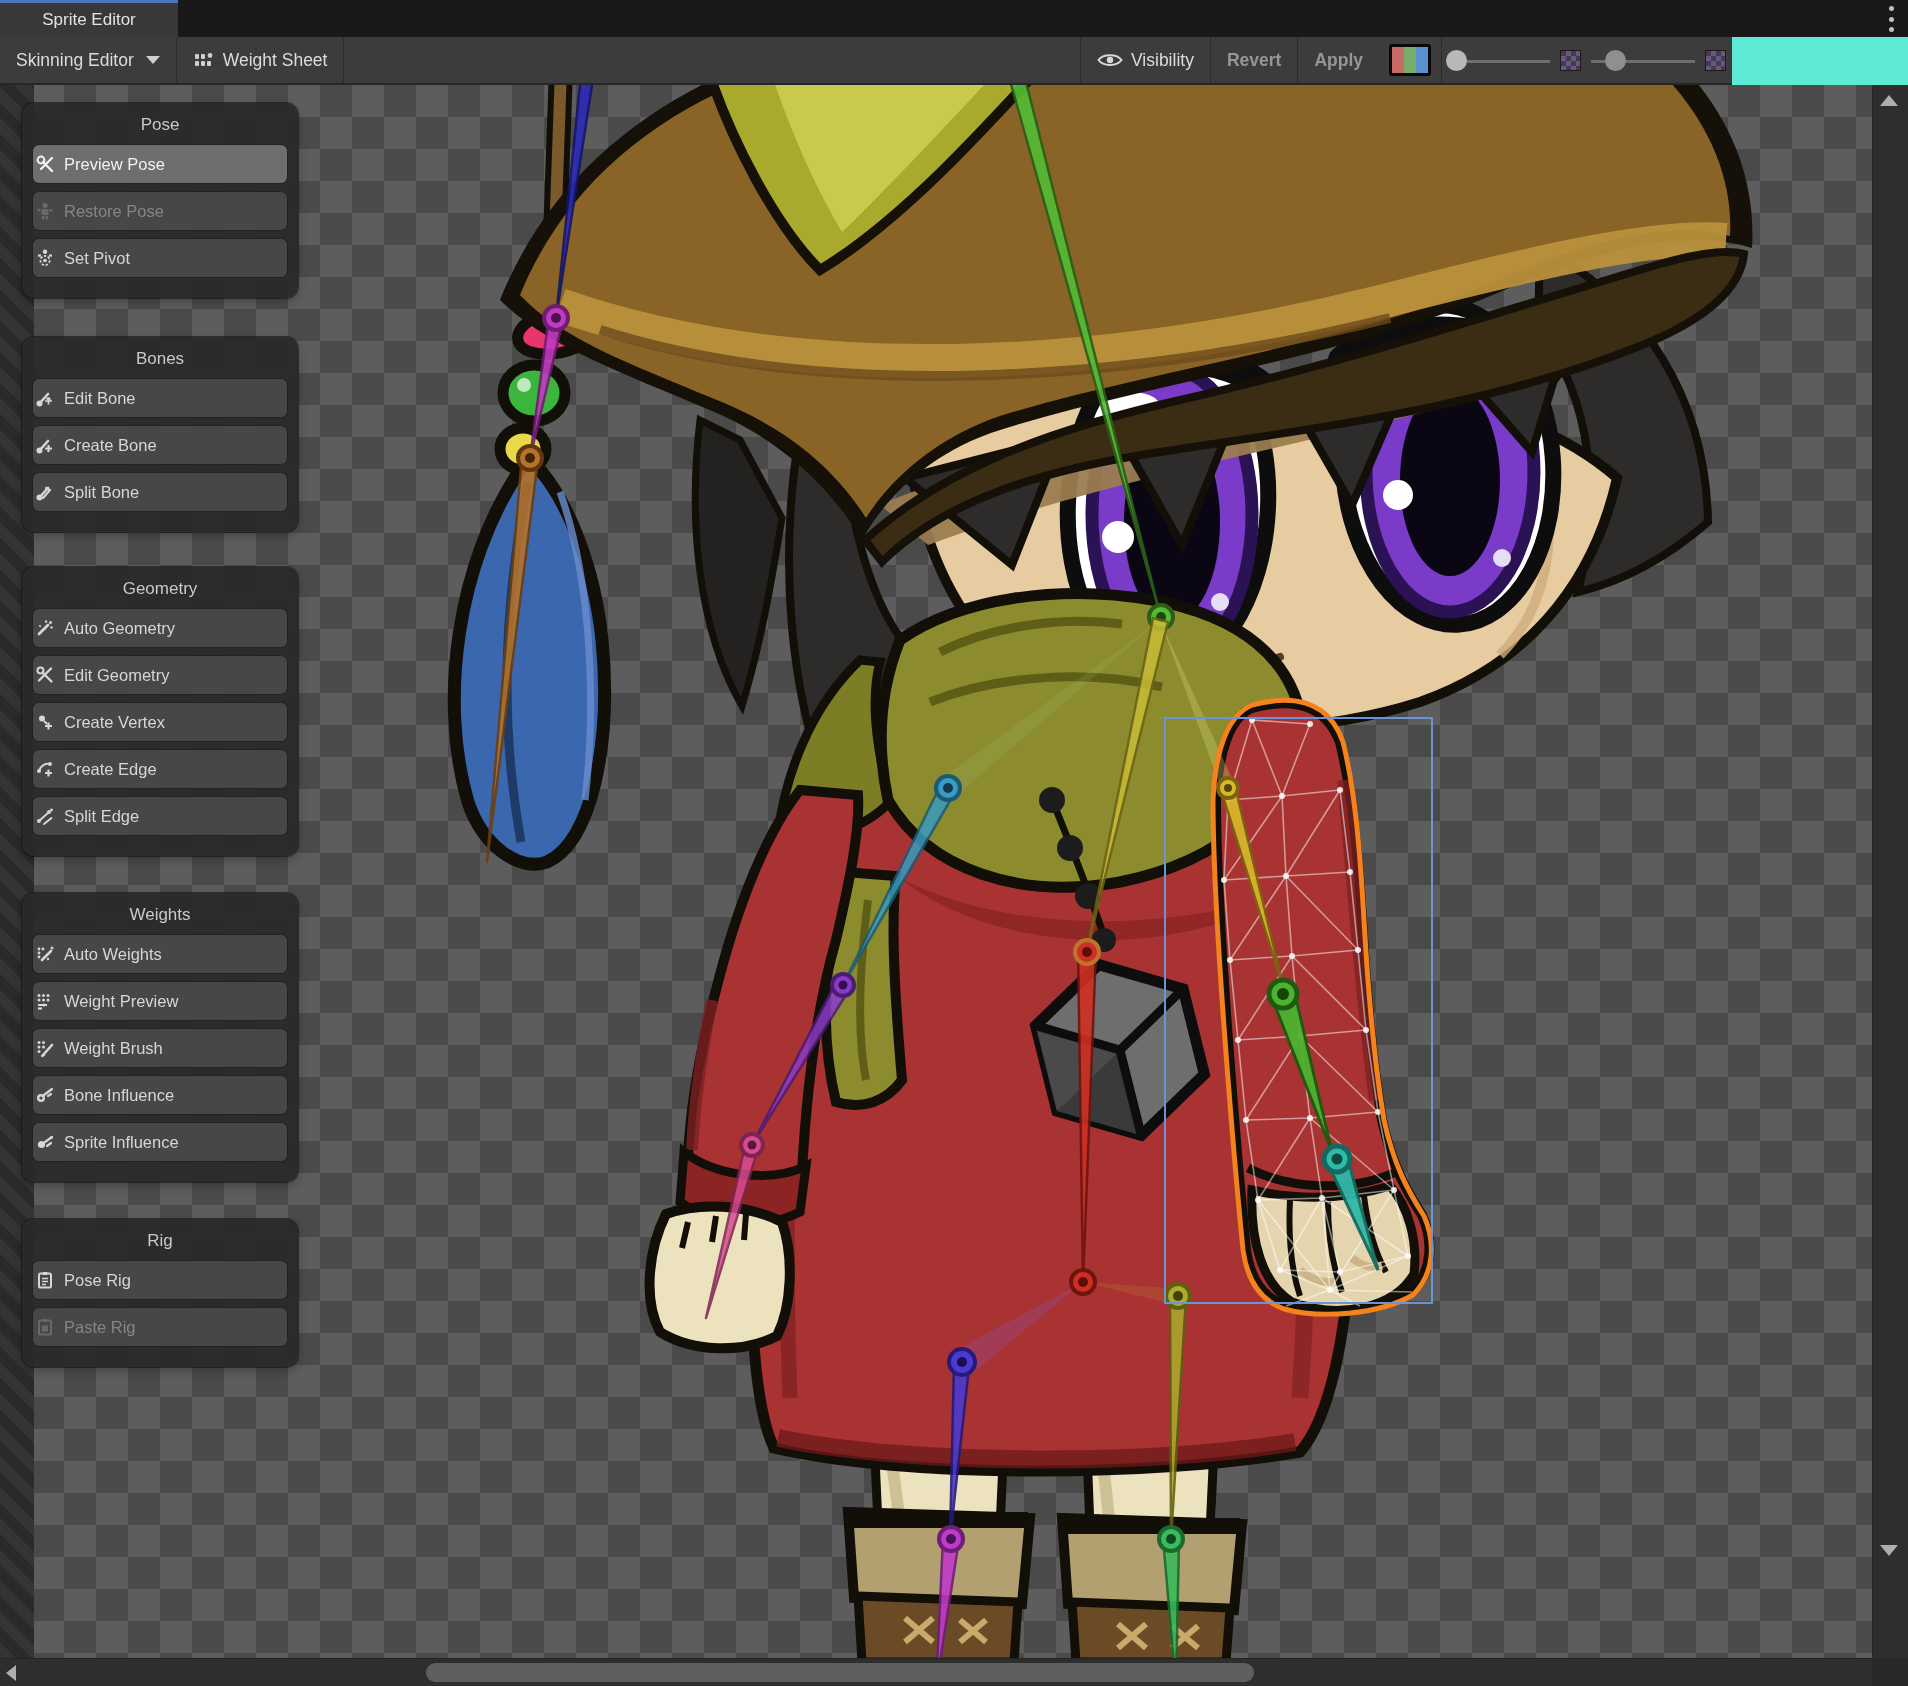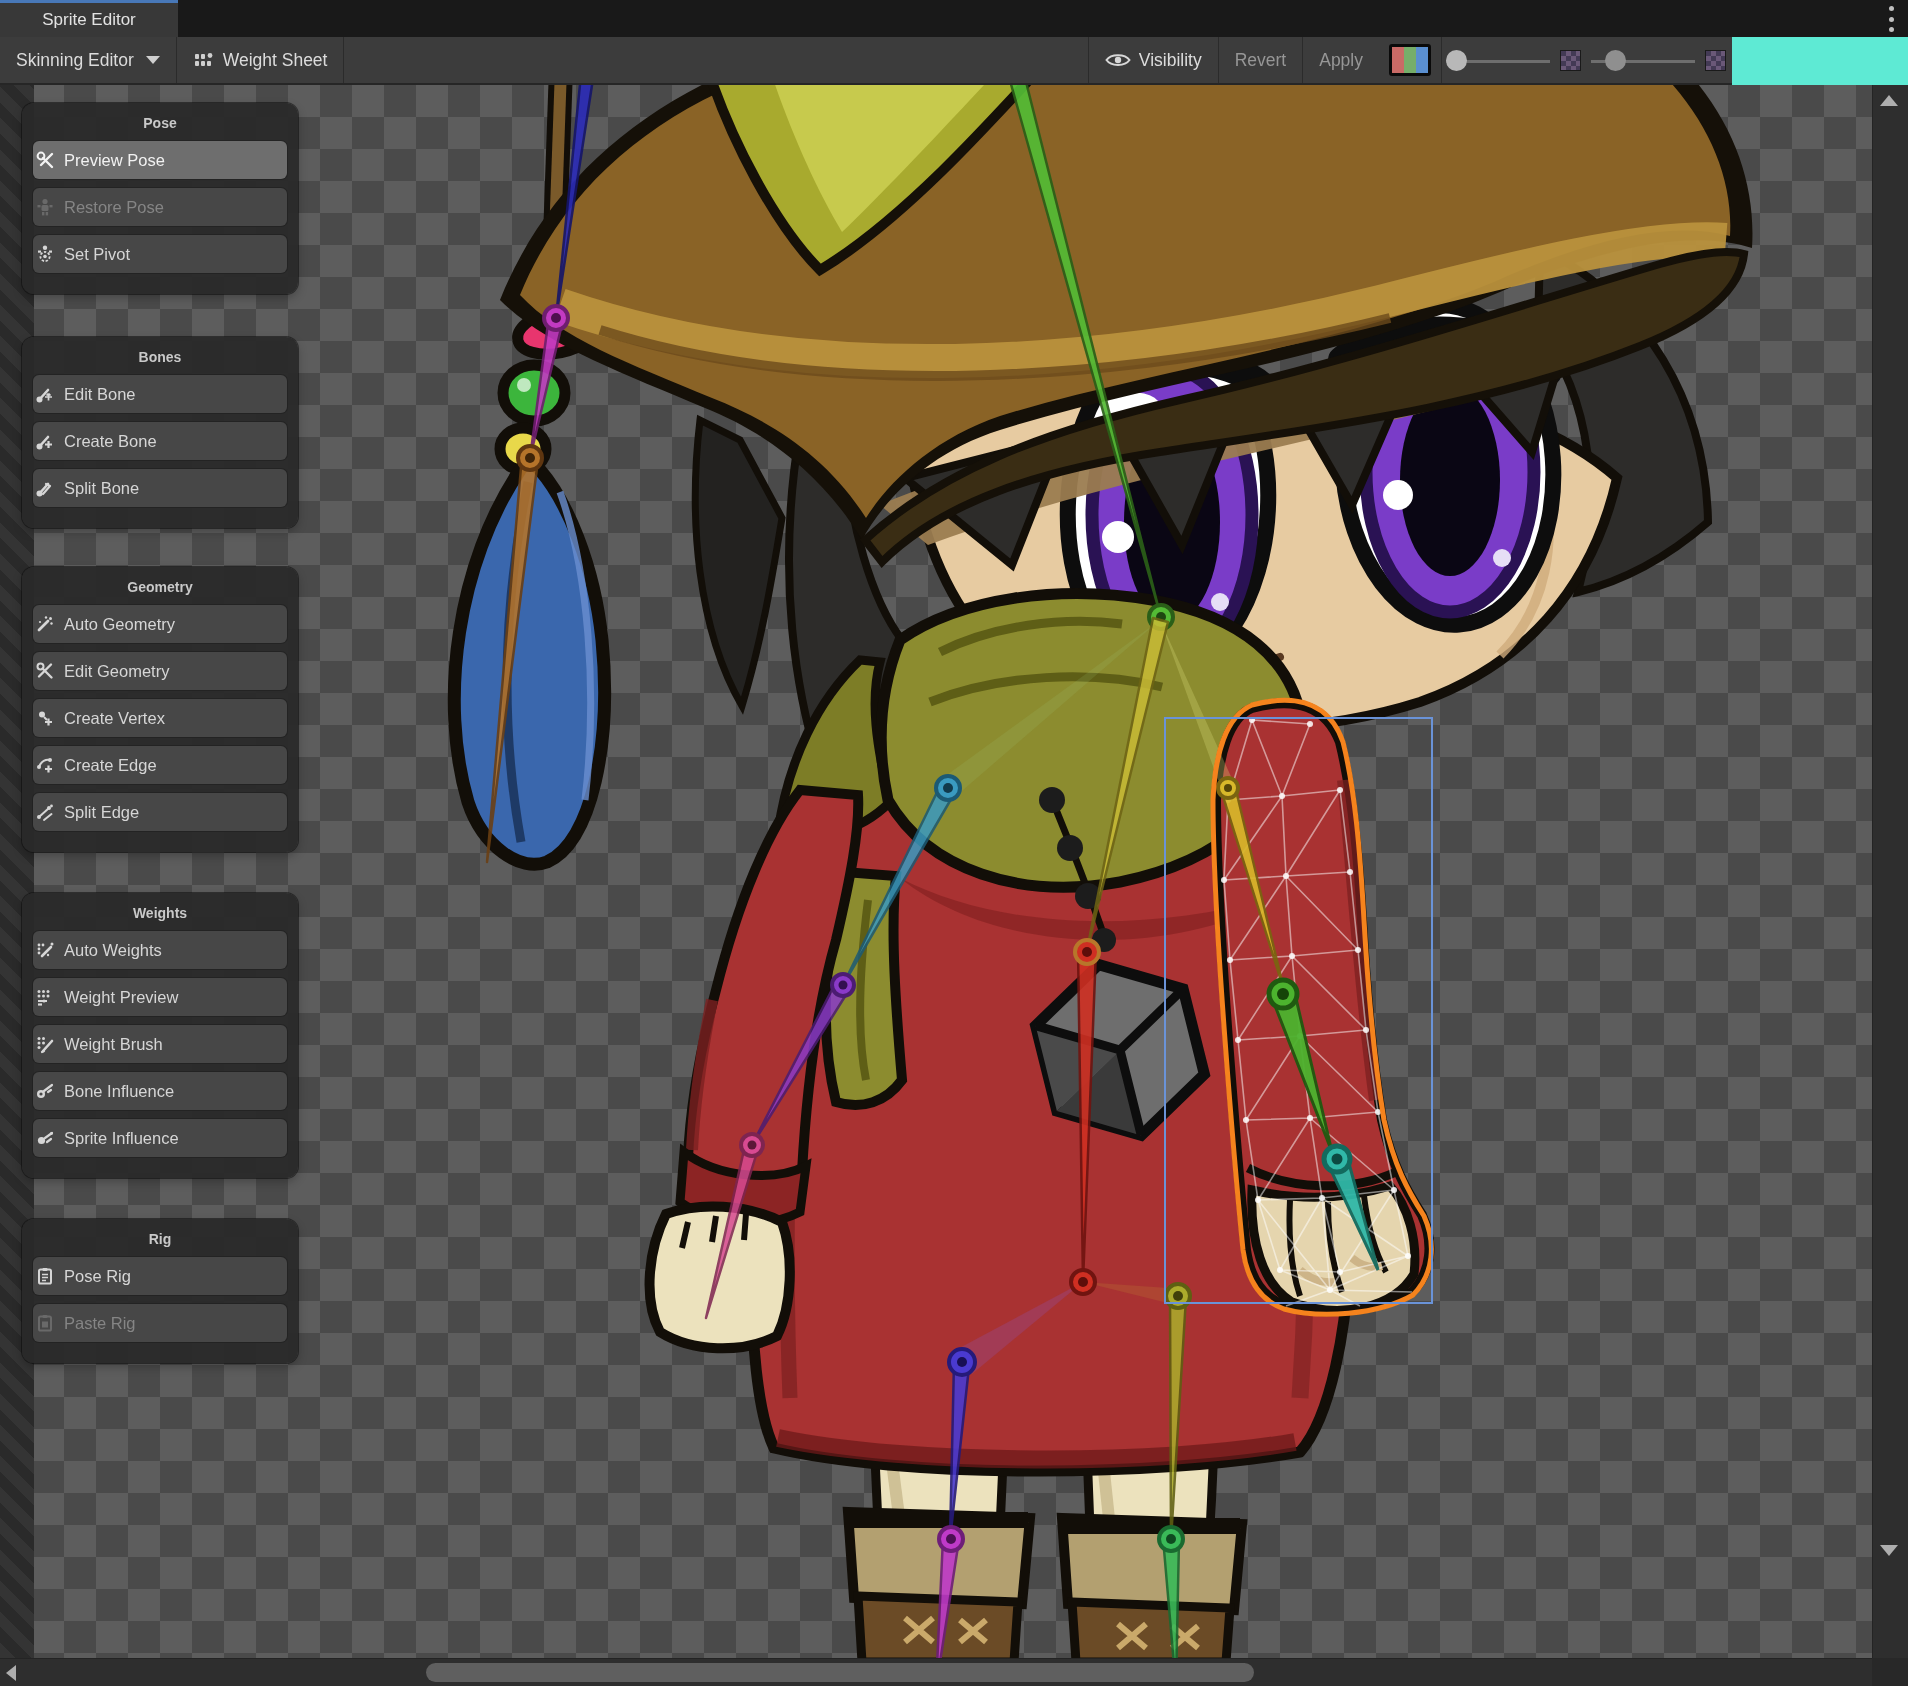--- a/index.html
+++ b/index.html
@@ -13,21 +13,21 @@
        border-top:3px solid var(--c-accent-blue,#4878b8);box-sizing:border-box;
        display:flex;align-items:center;justify-content:center;font-size:17px;color:#e2e2e2;}
   .kebab{position:absolute;right:14px;top:6px;width:6px;height:26px;display:flex;flex-direction:column;
          justify-content:space-between;align-items:center;cursor:pointer;}
   .kebab i{width:5px;height:5px;border-radius:50%;background:#c0c0c0;}
 
   
   .toolbar{position:absolute;left:0;top:37px;width:1732px;height:48px;background:#3c3c3c;
            border-bottom:2px solid #262626;box-sizing:border-box;display:flex;align-items:center;font-size:17.5px;}
   .tbtn{height:100%;display:flex;align-items:center;gap:8px;padding:0 16px;color:#dcdcdc;cursor:pointer;}
-  .tbtn.disabled{color:#969696;cursor:default;}
+  .tbtn.disabled{color:#969696;cursor:default;font-weight:bold;}
   .tsep{width:1px;height:100%;background:#2b2b2b;}
   .spacer{flex:1;}
   .dd-arrow{width:0;height:0;border-left:7px solid transparent;border-right:7px solid transparent;
             border-top:8px solid #cfcfcf;margin-left:4px;}
   .swatch{width:36px;height:26px;border:3px solid #0a0a0a;border-radius:3px;margin:0 10px;display:flex;overflow:hidden;cursor:pointer;}
   .swatch i{flex:1;}
   .slider{display:flex;align-items:center;width:104px;height:100%;position:relative;margin:0 4px;cursor:pointer;}
   .slider .track{position:absolute;left:0;right:0;top:50%;height:3px;background:#6e6e6e;}
   .slider .knob{position:absolute;top:50%;margin-top:-10px;width:21px;height:21px;border-radius:50%;}
   .checker-thumb{width:19px;height:19px;margin:0 6px;border:1px solid #1a1a1a;
@@ -39,21 +39,21 @@
     background-image:repeating-conic-gradient(var(--c-checker-light,#5d5d5d) 0% 25%, var(--c-checker-dark,#4a4a4a) 0% 50%);
     background-size:64px 64px;}
   .hatch{position:absolute;left:0;top:0;width:34px;height:100%;
     background:repeating-linear-gradient(45deg,#343434 0 11px,#2a2a2a 11px 22px);}
   .art{position:absolute;left:0;top:0;}
 
   
   .panel{position:absolute;left:22px;width:276px;background:rgba(41,41,41,.93);border-radius:12px;
          box-shadow:0 0 0 1px rgba(12,12,12,.55), 0 4px 10px rgba(0,0,0,.25);
          padding:8px 11px 12px 11px;box-sizing:border-box;}
-  .panel h3{margin:4px 0 10px 0;text-align:center;font-size:14px;font-weight:700;color:#c9c9c9;}
+  .panel h3{margin:4px 0 10px 0;text-align:center;font-size:17px;font-weight:400;color:#c9c9c9;}
   .pbtn{display:flex;align-items:center;gap:9px;height:38px;margin:9px 0;background:#474747;
         border-radius:6px;padding:0 2px;font-size:16.5px;color:#d6d6d6;cursor:pointer;box-shadow:0 0 0 1px rgba(20,20,20,.35);}
   .pbtn svg{flex:0 0 auto;}
   .pbtn.active{background:#6e6e6e;color:#f2f2f2;}
   .pbtn.disabled{color:#858585;cursor:default;}
   .pbtn.disabled svg{opacity:.55;}
 
   
   .vscroll{position:absolute;right:0;top:85px;width:36px;height:1573px;background:#2e2e2e;border-left:1px solid #242424;box-sizing:border-box;}
   .hscroll{position:absolute;left:0;top:1658px;width:1872px;height:28px;background:#2e2e2e;border-top:1px solid #242424;box-sizing:border-box;}

